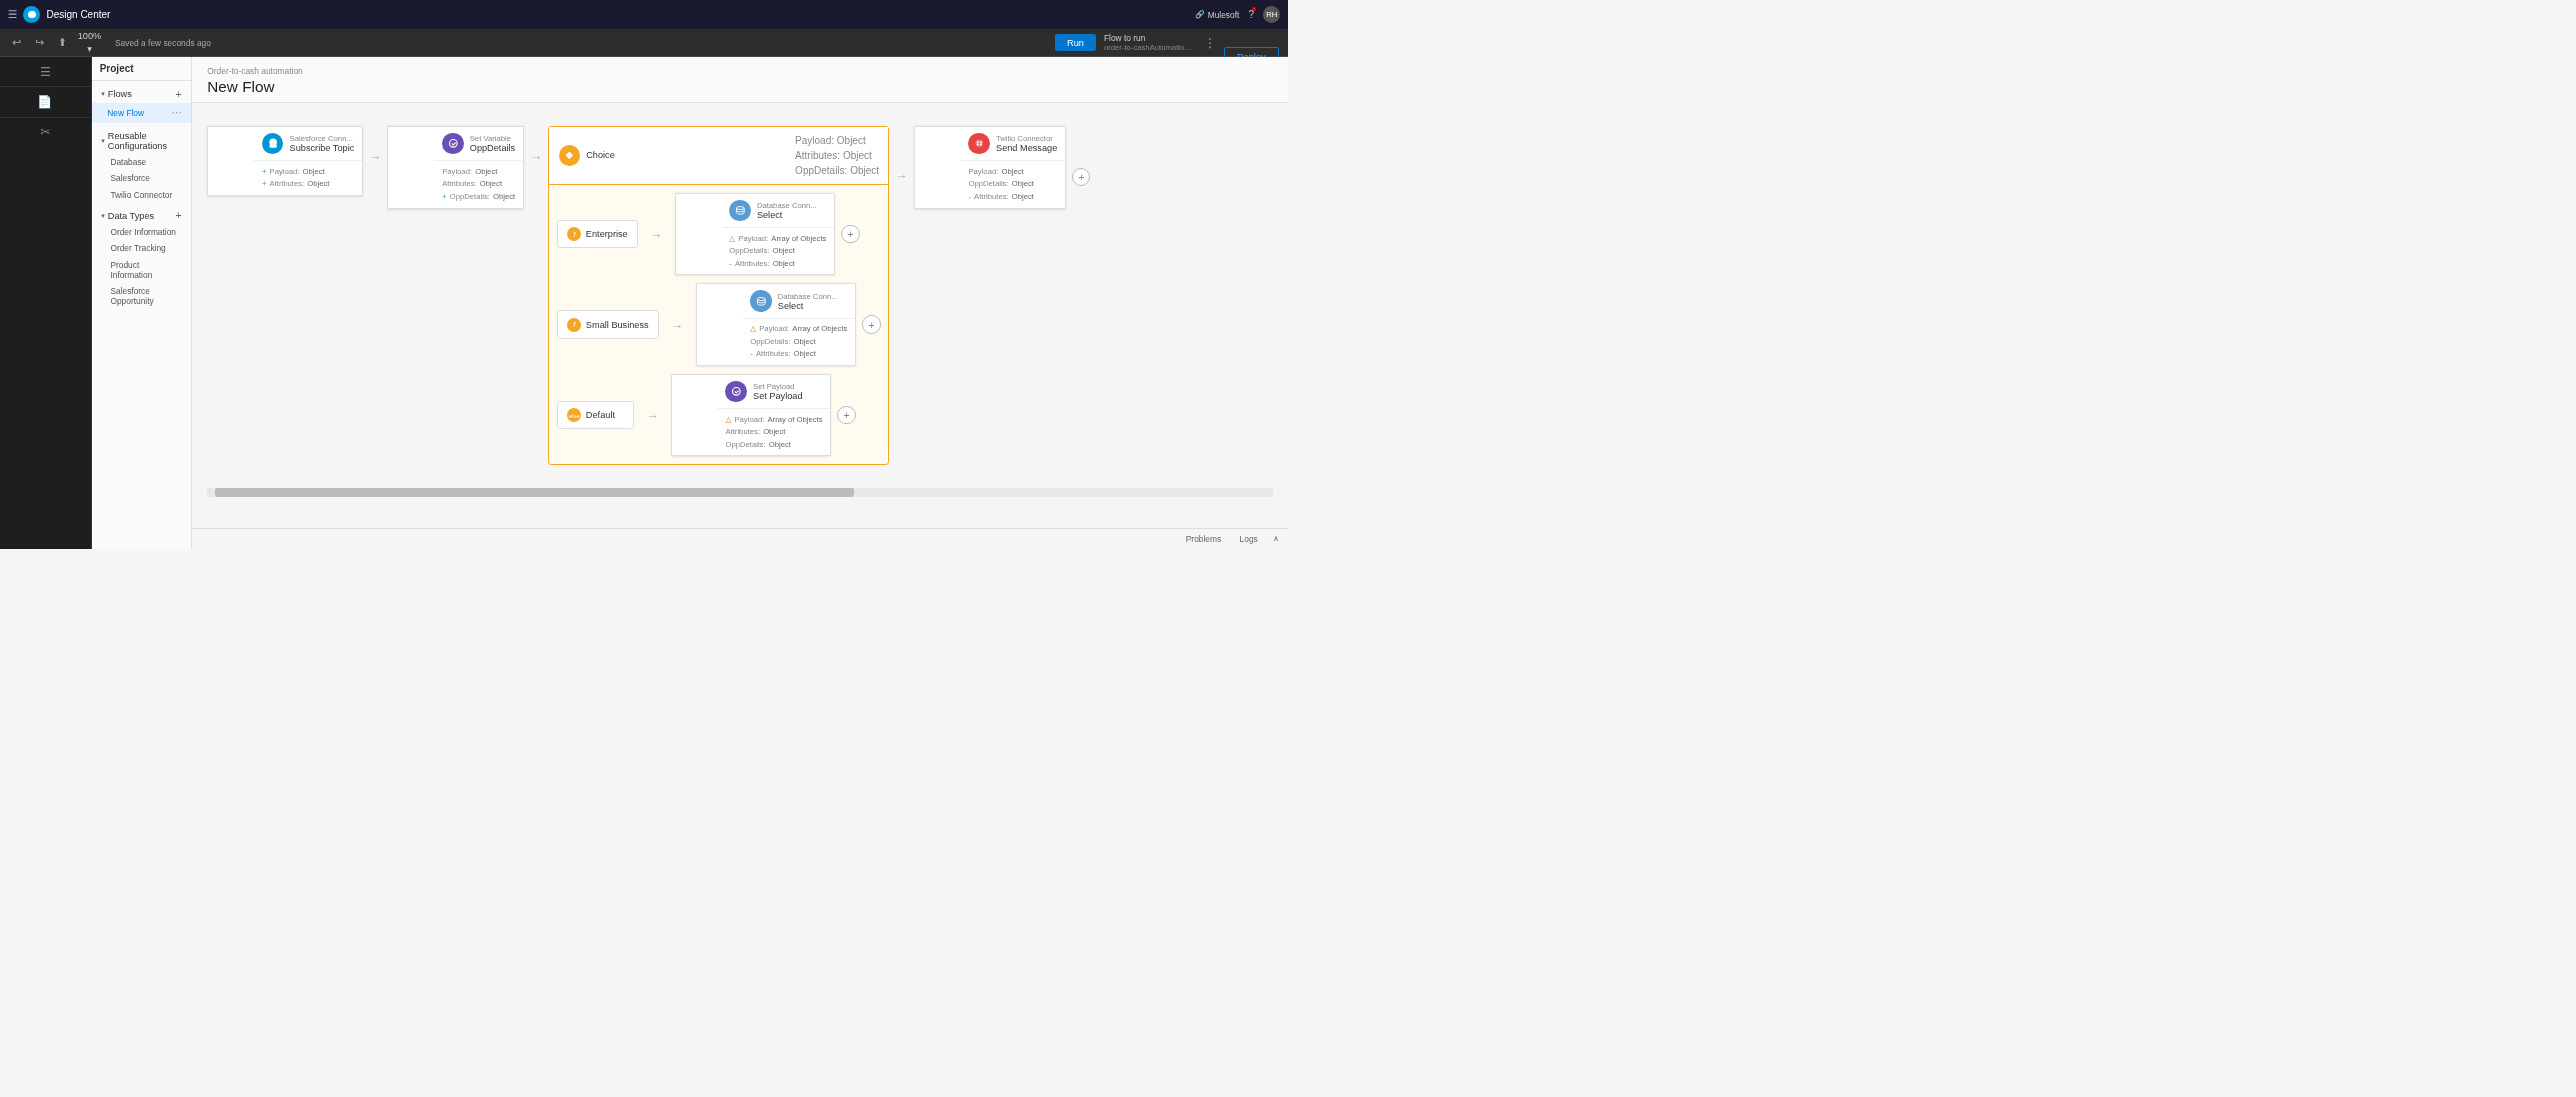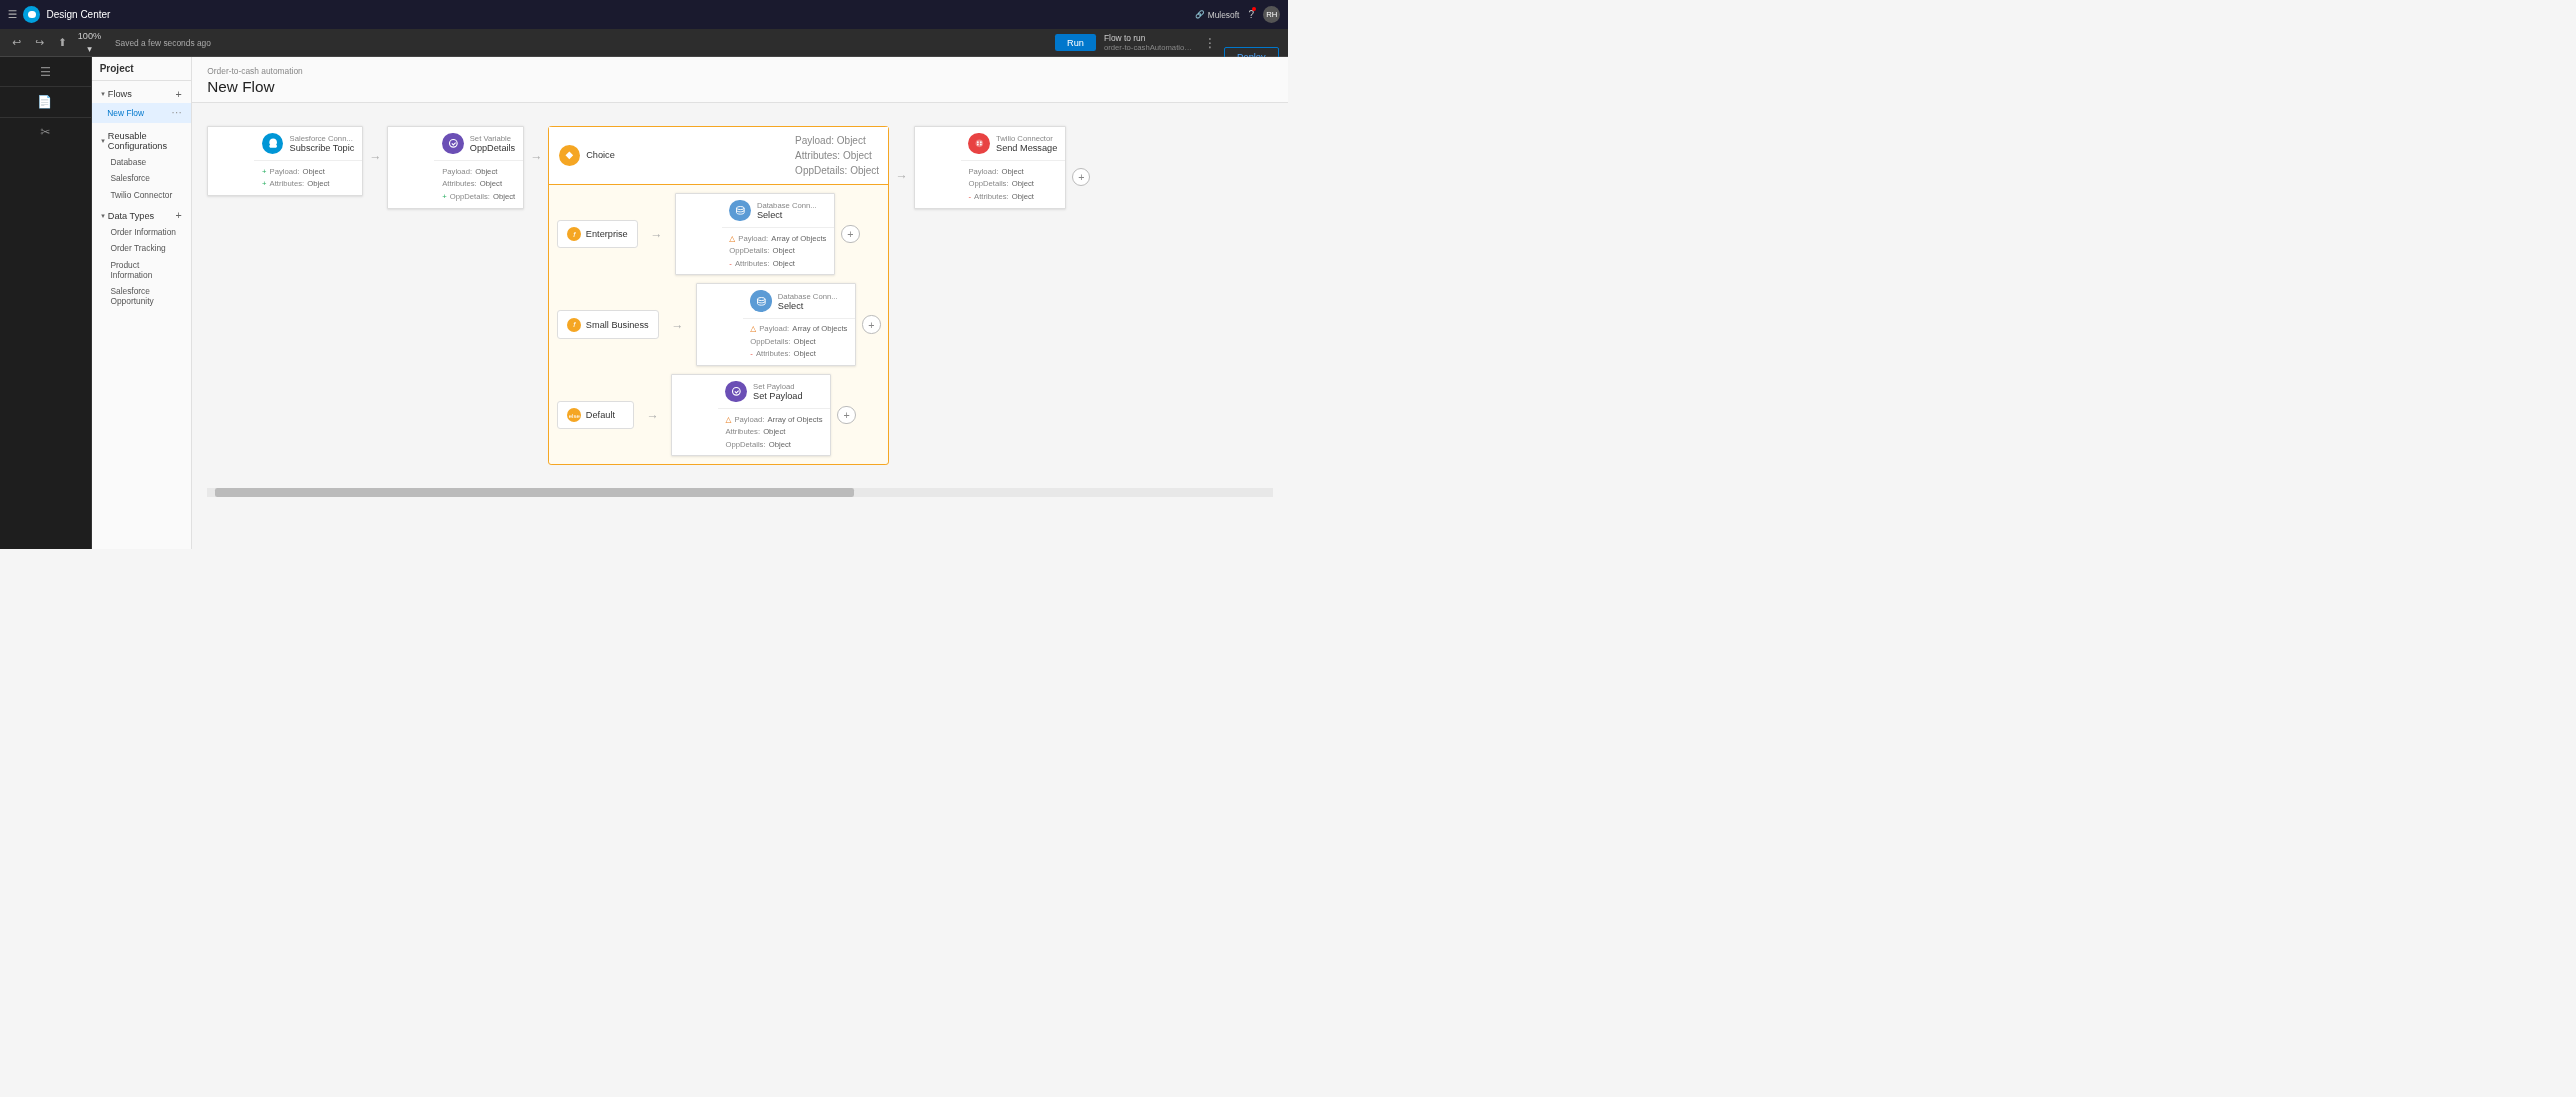--- a/index.html
+++ b/index.html
@@ -471,16 +471,21 @@
         </div>
 
       </div>
 
     </div>
 
     <div style="height: 9.2px; background: #e8e8e8; position: relative; margin: 0 15.3px;">
       <div style="width: 60%; height: 100%; background: #bbb; border-radius: 2.3px; position: absolute; left: 7.7px;"></div>
     </div>
 
+    <div class="bottom-bar">
+      <span class="bottom-bar-tab">Problems</span>
+      <span class="bottom-bar-tab">Logs</span>
+      <span class="bottom-chevron">∧</span>
+    </div>
   </div>
 
 </div>
 
 
 </body></html>

